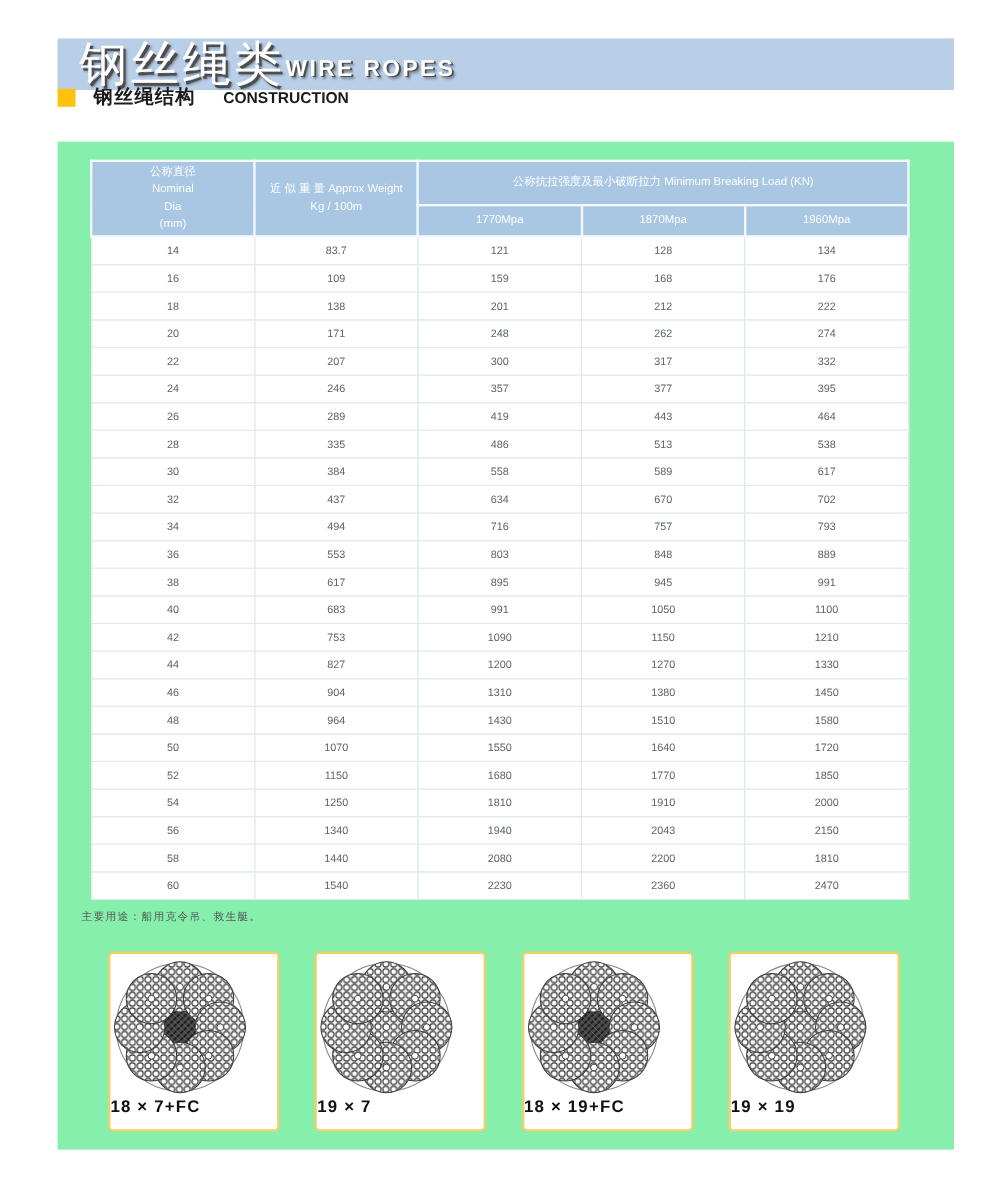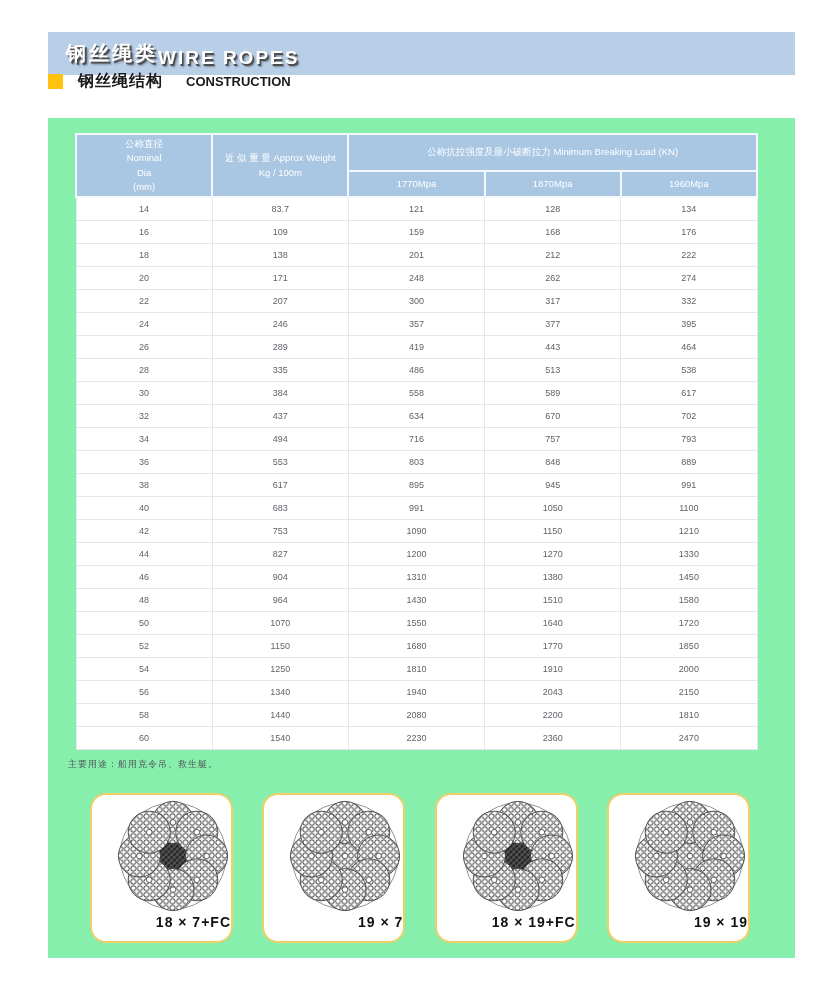--- a/index.html
+++ b/index.html
@@ -7,21 +7,21 @@
     width:830px;height:1000px;position:relative;background:#fff;
     font-family:"Liberation Sans","DejaVu Sans",sans-serif;
     -webkit-font-smoothing:antialiased;
   }
   
   .banner{
     position:absolute;left:48px;top:32px;width:747px;height:43px;
     background:#b9cfe7;display:flex;align-items:center;padding-left:18px;box-sizing:border-box;
   }
   .title-zh{
-    font-size:20px;font-weight:bold;color:#fff;letter-spacing:3px;
+    font-size:40px;font-weight:normal;color:#fff;letter-spacing:3px;
     text-shadow:2px 2px 0 #4d4d4d,3px 3px 2px rgba(0,0,0,.35);
   }
   .title-en{
     font-size:19px;font-weight:bold;color:#fff;letter-spacing:2px;margin-top:8px;
     text-shadow:1.5px 1.5px 0 #4d4d4d,2.5px 2.5px 2px rgba(0,0,0,.35);
   }
   
   .section{position:absolute;left:48px;top:71px;display:flex;align-items:center;}
   .bullet{width:15px;height:15px;background:#ffc20e;}
   .section-zh{font-size:16px;font-weight:bold;color:#1a1a1a;margin-left:15px;letter-spacing:1px;}
@@ -42,22 +42,22 @@
   tr.h2{height:26px;}
   table.spec td{
     background:#fff;color:#5f6368;font-size:9px;text-align:center;
     border:1px solid #e4e8ee;height:22px;padding:0;
   }
   
   .note{position:absolute;left:20px;top:640px;font-size:9px;color:#55585c;letter-spacing:1px;}
   
   .cards{position:absolute;left:42px;top:675px;width:660px;display:flex;justify-content:space-between;}
   .card{
-    width:143px;height:150px;background:#fff;border:2px solid #eecf68;border-radius:16px;
-    box-sizing:border-box;display:flex;flex-direction:column;align-items:flex-end;
+    width:143px;height:150px;background:#fff;border:2px solid #eecf68;border-radius:4px;
+    box-sizing:border-box;display:flex;flex-direction:column;align-items:flex-start;
   }
   .ropewrap{margin-top:5px;width:116px;height:112px;}
   .ropewrap svg{width:116px;height:112px;display:block;}
   .card-label{margin-top:auto;margin-bottom:11px;font-size:14px;font-weight:bold;color:#111;letter-spacing:1px;}
   .defs-holder{position:absolute;width:0;height:0;overflow:hidden;}
 </style>
 </head>
 <body>
 
 <svg class="defs-holder" aria-hidden="true">

